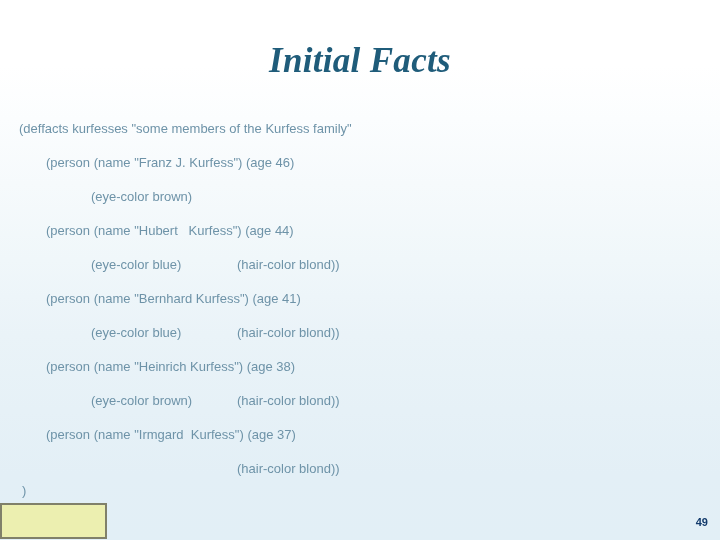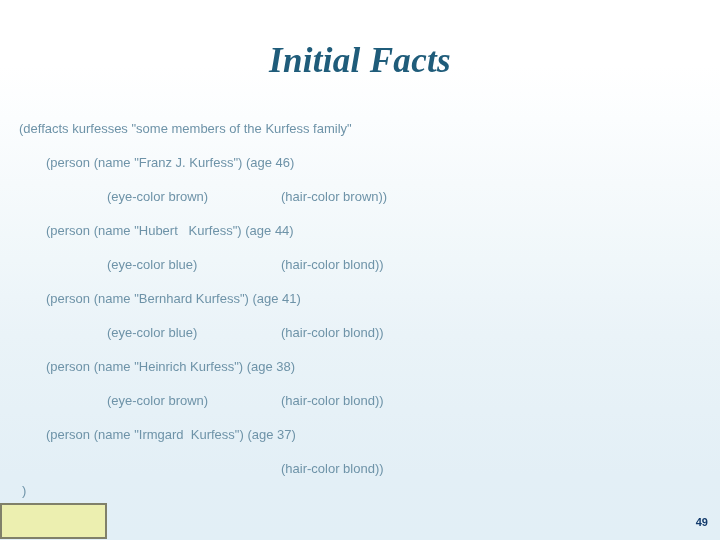--- a/index.html
+++ b/index.html
@@ -74,21 +74,21 @@
   .fact-line .seg-second {
     position: absolute;
     left: 237px;
     top: 0;
     white-space: pre;
   }
 
   
   .indent-0 { padding-left: 19px; }
   .indent-1 { padding-left: 46px; }
-  .indent-2 { padding-left: 63px; margin-left: 44px; }
+  .indent-2 { padding-left: 91px; }
 
   
   #closing-paren {
     position: absolute;
     left: 22px;
     top: 482px;
     font-size: 13px;
     line-height: 18px;
     color: #6e93a8;
     white-space: pre;
@@ -135,21 +135,21 @@
 </head>
 <body>
 
 <div id="slide">
 
   <div id="slide-title">Initial Facts</div>
 
   <div id="fact-body">
       <div class="fact-line indent-0"><span class="seg-main">(deffacts kurfesses "some members of the Kurfess family"</span></div>
       <div class="fact-line indent-1"><span class="seg-main">(person (name "Franz J. Kurfess") (age 46)</span></div>
-      <div class="fact-line indent-2"><span class="seg-main">(eye-color brown)</span><span class="seg-second">(hair-color brown))</span></div>
+      <div class="fact-line indent-2"><span class="seg-main">(eye-color brown)</span></div>
       <div class="fact-line indent-1"><span class="seg-main">(person (name "Hubert   Kurfess") (age 44)</span></div>
       <div class="fact-line indent-2"><span class="seg-main">(eye-color blue)</span><span class="seg-second">(hair-color blond))</span></div>
       <div class="fact-line indent-1"><span class="seg-main">(person (name "Bernhard Kurfess") (age 41)</span></div>
       <div class="fact-line indent-2"><span class="seg-main">(eye-color blue)</span><span class="seg-second">(hair-color blond))</span></div>
       <div class="fact-line indent-1"><span class="seg-main">(person (name "Heinrich Kurfess") (age 38)</span></div>
       <div class="fact-line indent-2"><span class="seg-main">(eye-color brown)</span><span class="seg-second">(hair-color blond))</span></div>
       <div class="fact-line indent-1"><span class="seg-main">(person (name "Irmgard  Kurfess") (age 37)</span></div>
       <div class="fact-line indent-2"><span class="seg-second">(hair-color blond))</span></div>
     </div>
 

